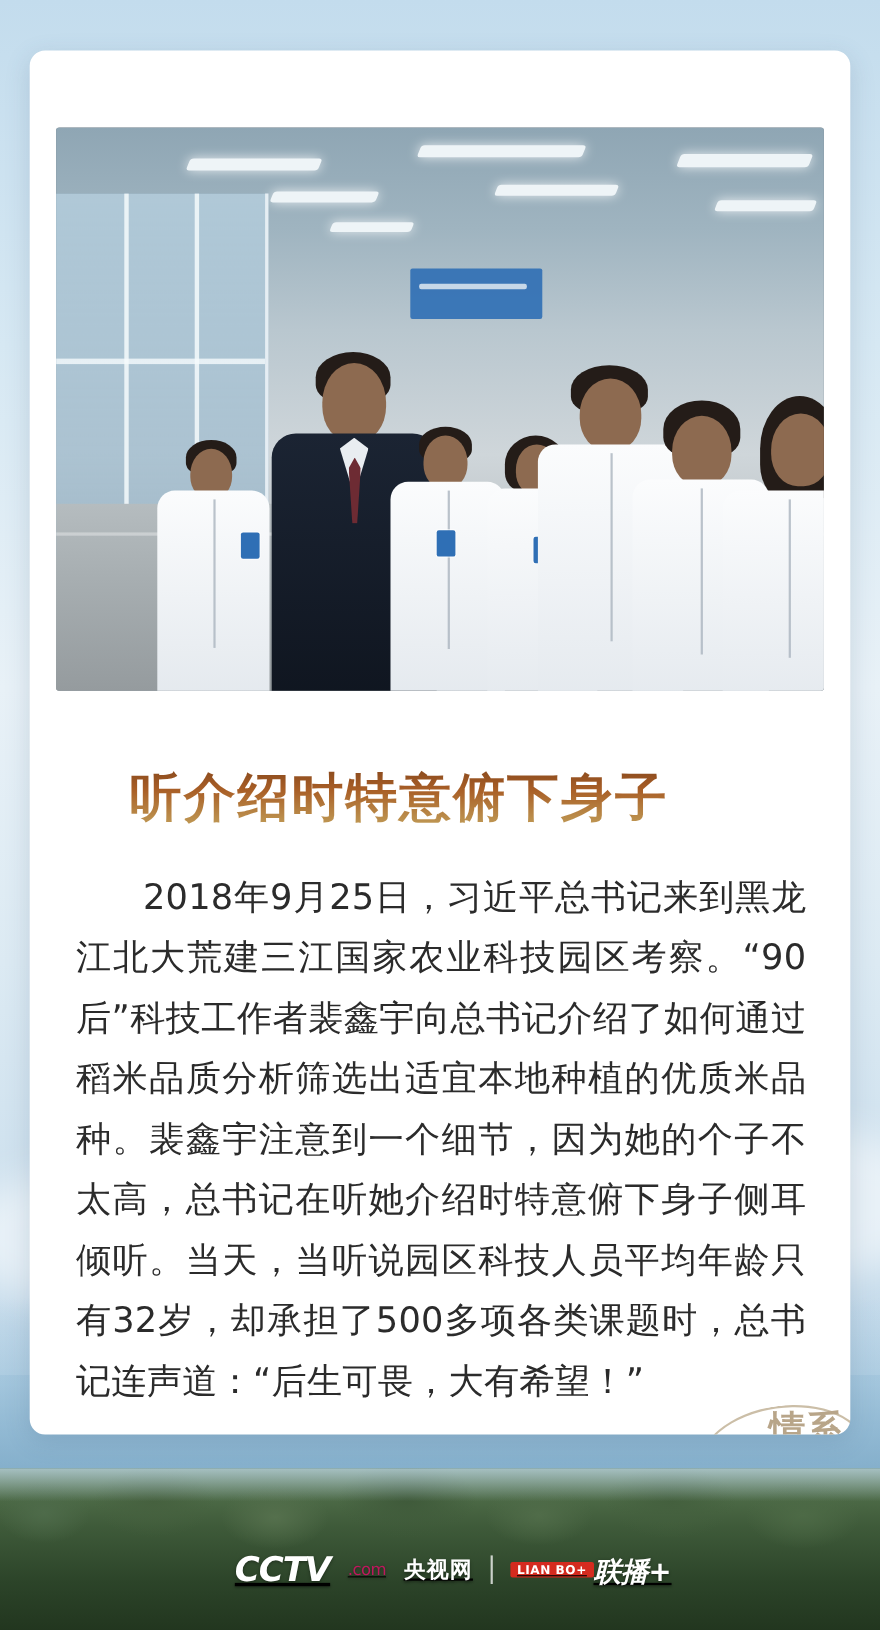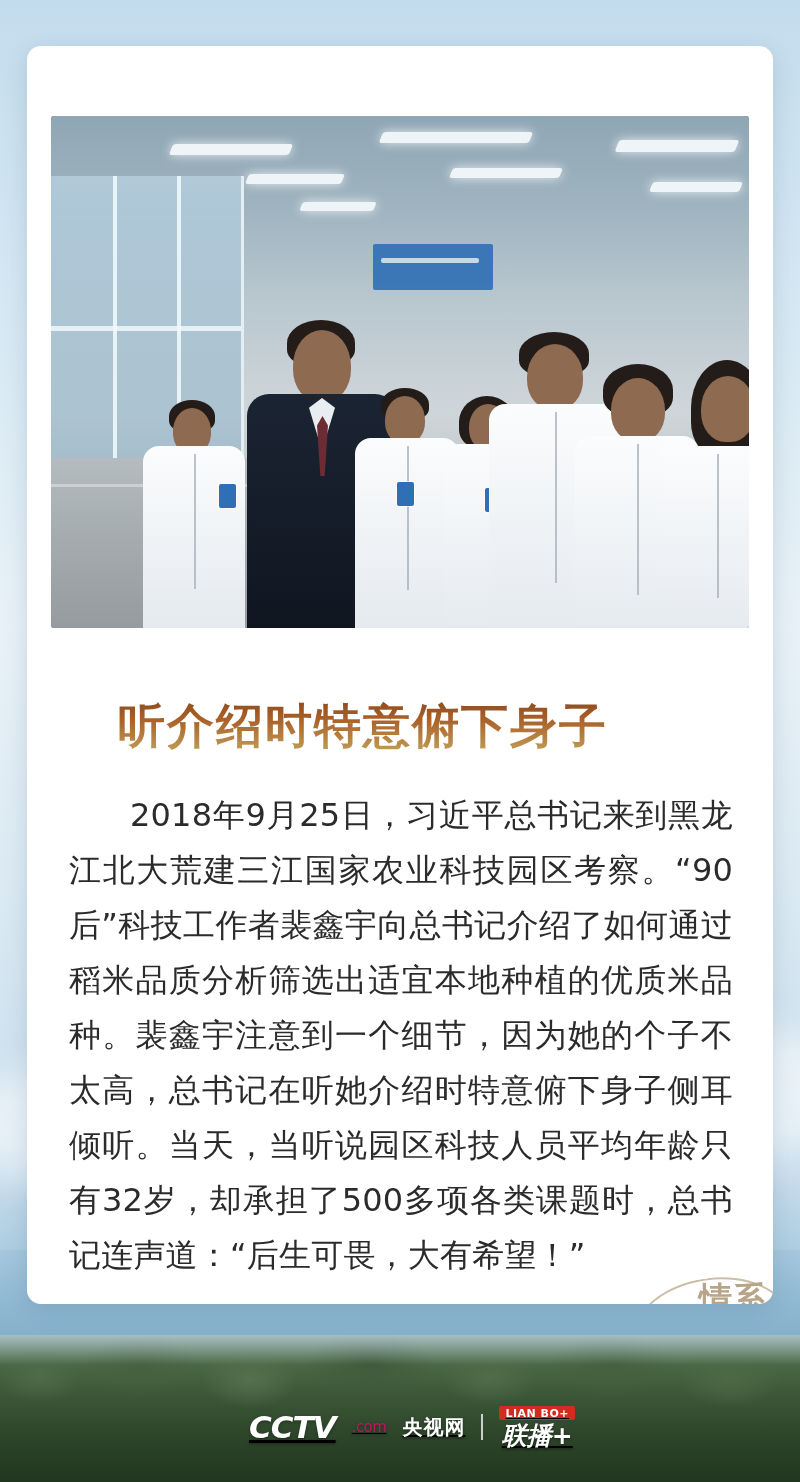--- a/index.html
+++ b/index.html
@@ -301,21 +301,21 @@
   .cctv-cn {
     font-family: "DejaVu Sans", "Liberation Sans", sans-serif;
     font-size: 20px;
     font-weight: 700;
     color: #ffffff;
     letter-spacing: 1px;
     text-shadow: 0 1px 3px rgba(0,0,0,0.4);
   }
   .lianbo {
     display: flex;
-    flex-direction: column;
+    flex-direction: row;
     align-items: center;
     line-height: 1;
   }
   .lianbo-tag {
     background: #d42b1f;
     color: #fff;
     font-size: 11px;
     font-weight: 700;
     padding: 2px 6px 1px;
     border-radius: 2px;

